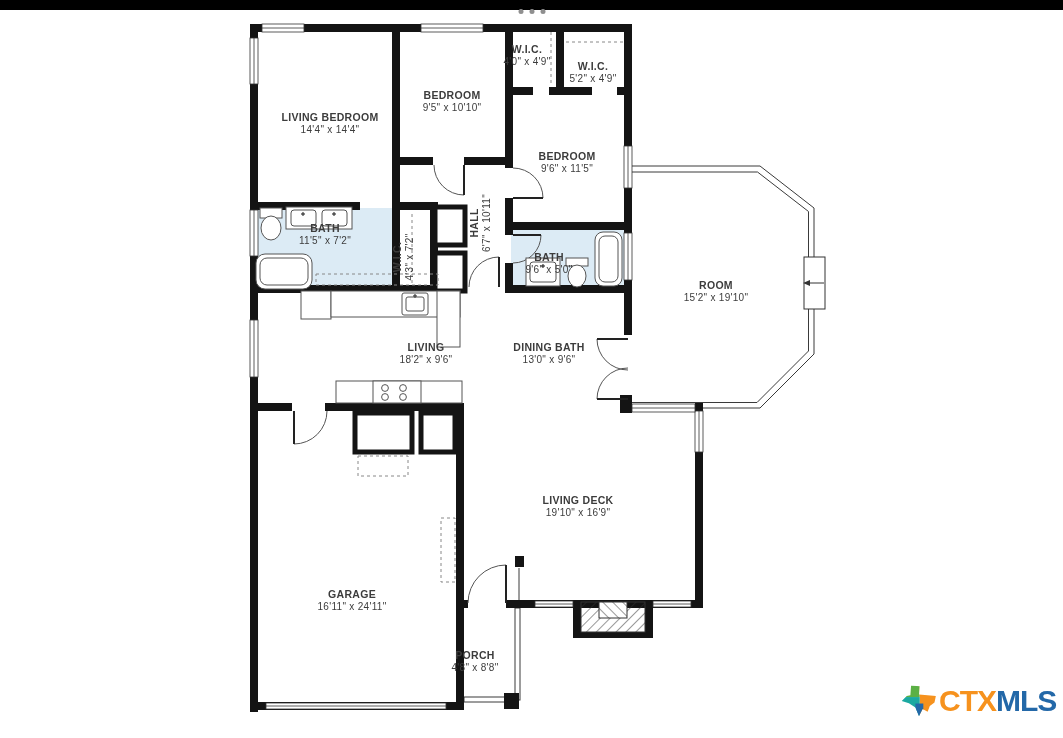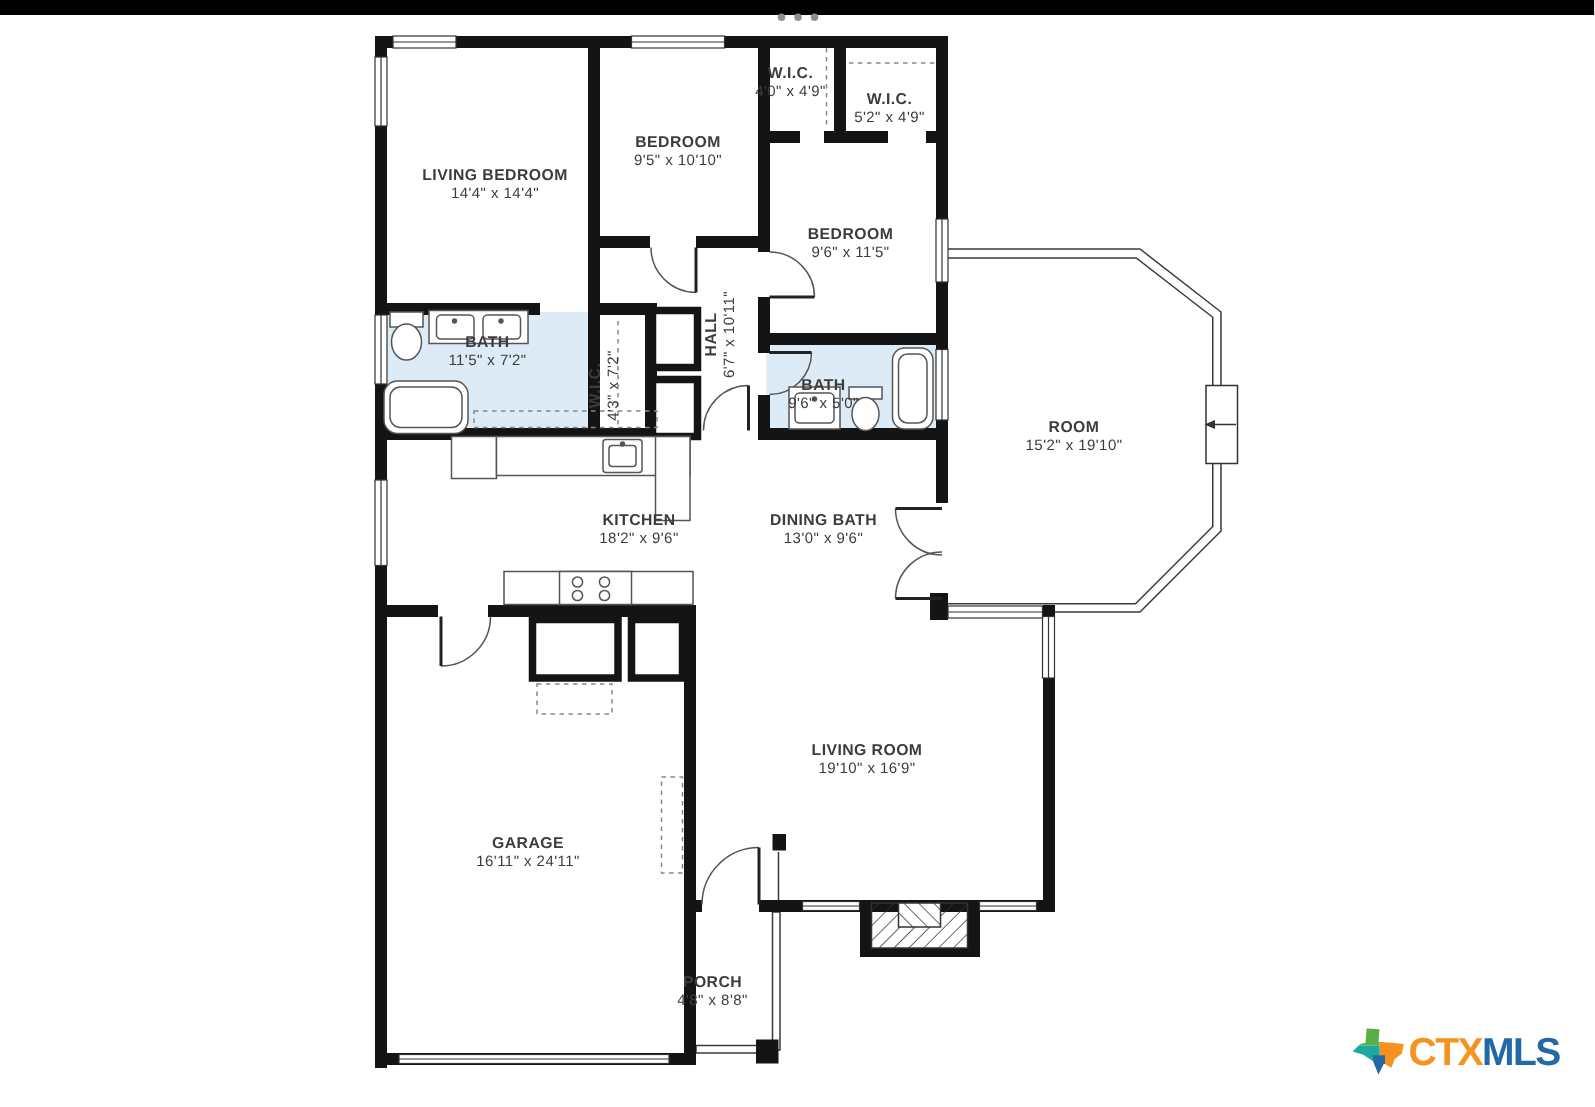--- a/index.html
+++ b/index.html
@@ -9,21 +9,21 @@
   .dots{position:absolute;top:9px;left:50%;transform:translateX(-50%);display:flex;gap:6px;}
   .dot{width:5px;height:5px;border-radius:50%;background:#8f8f8f;}
   .plan{position:absolute;left:0;top:0;width:1063px;height:738px;}
   .plan svg{position:absolute;left:0;top:0;}
   .lbl{position:absolute;transform:translateX(-50%);text-align:center;color:#3c3c3c;
        white-space:nowrap;letter-spacing:.3px;line-height:1.25;}
   .lbl .nm{font-size:10.5px;font-weight:bold;}
   .lbl .dm{font-size:10px;}
   .lbl.vert{transform:translate(-50%,-50%) rotate(-90deg);}
   .logo{position:absolute;left:901px;top:684px;display:flex;align-items:center;gap:2px;}
-  .logo .txt{font-size:26px;font-weight:bold;letter-spacing:-1px;line-height:1;}
+  .logo .txt{font-size:30px;font-weight:bold;letter-spacing:-1px;line-height:1;}
   .logo .ctx{color:#F6921E;}
   .logo .mls{color:#2368A8;}
 </style>
 </head>
 <body>
 
 <div class="stage">
 
   <div class="top-bar"></div>
 
@@ -248,32 +248,32 @@
     </div>
     <div class="lbl" style="left:549px;top:251px">
       <div class="nm">BATH</div>
       <div class="dm">9'6" x 5'0"</div>
     </div>
     <div class="lbl" style="left:716px;top:279px">
       <div class="nm">ROOM</div>
       <div class="dm">15'2" x 19'10"</div>
     </div>
     <div class="lbl" style="left:426px;top:341px">
-      <div class="nm">KITCHEN</div>
+      <div class="nm">LIVING</div>
       <div class="dm">18'2" x 9'6"</div>
     </div>
     <div class="lbl" style="left:549px;top:341px">
       <div class="nm">DINING BATH</div>
       <div class="dm">13'0" x 9'6"</div>
     </div>
     <div class="lbl" style="left:578px;top:494px">
-      <div class="nm">LIVING ROOM</div>
+      <div class="nm">LIVING DECK</div>
       <div class="dm">19'10" x 16'9"</div>
     </div>
-    <div class="lbl" style="left:352px;top:556px">
+    <div class="lbl" style="left:352px;top:588px">
       <div class="nm">GARAGE</div>
       <div class="dm">16'11" x 24'11"</div>
     </div>
     <div class="lbl" style="left:475px;top:649px">
       <div class="nm">PORCH</div>
       <div class="dm">4'8" x 8'8"</div>
     </div>
   </div>
 
   <div class="logo">

